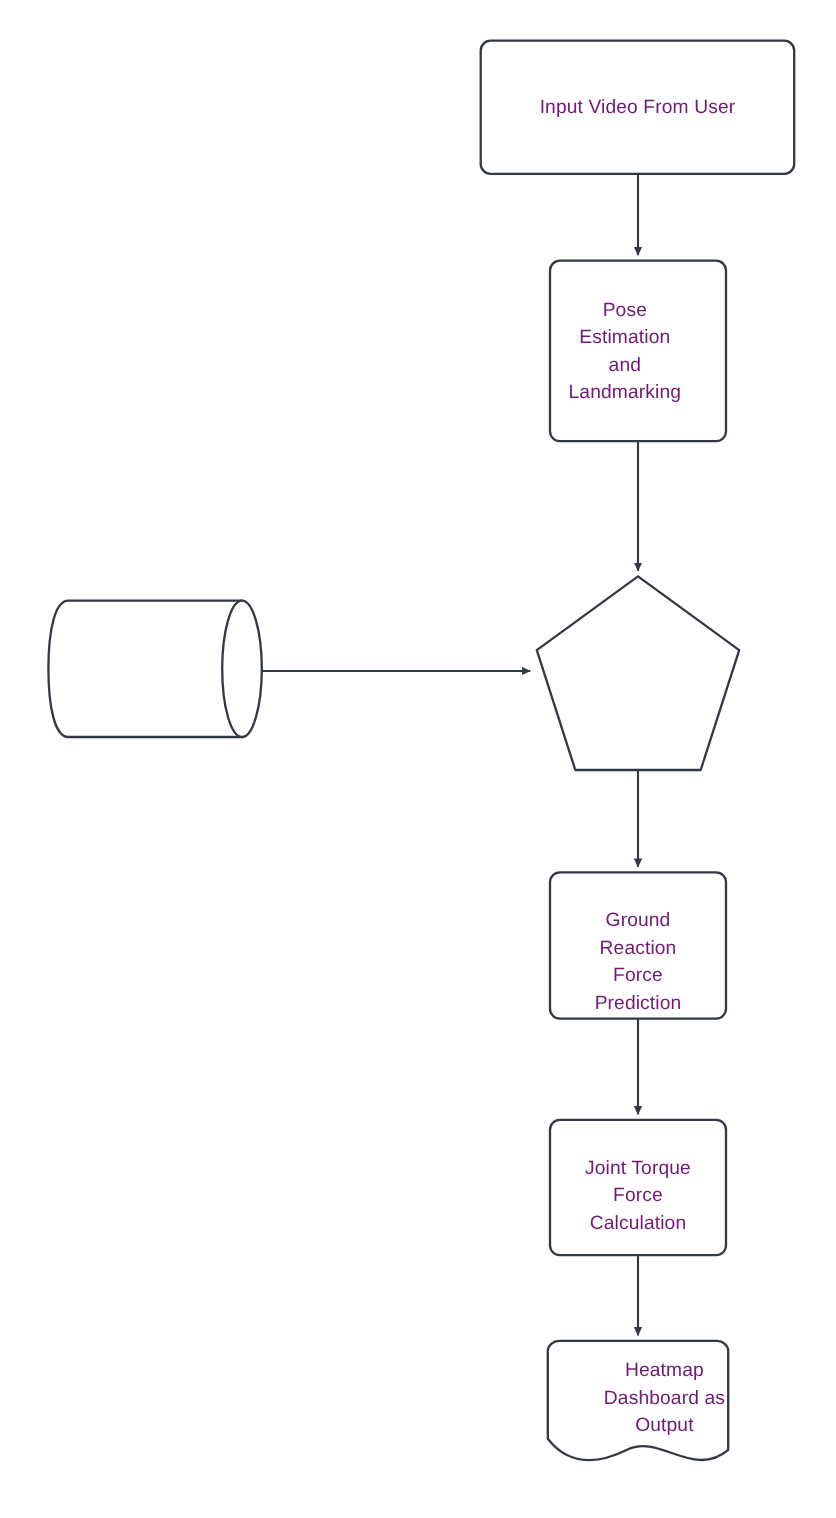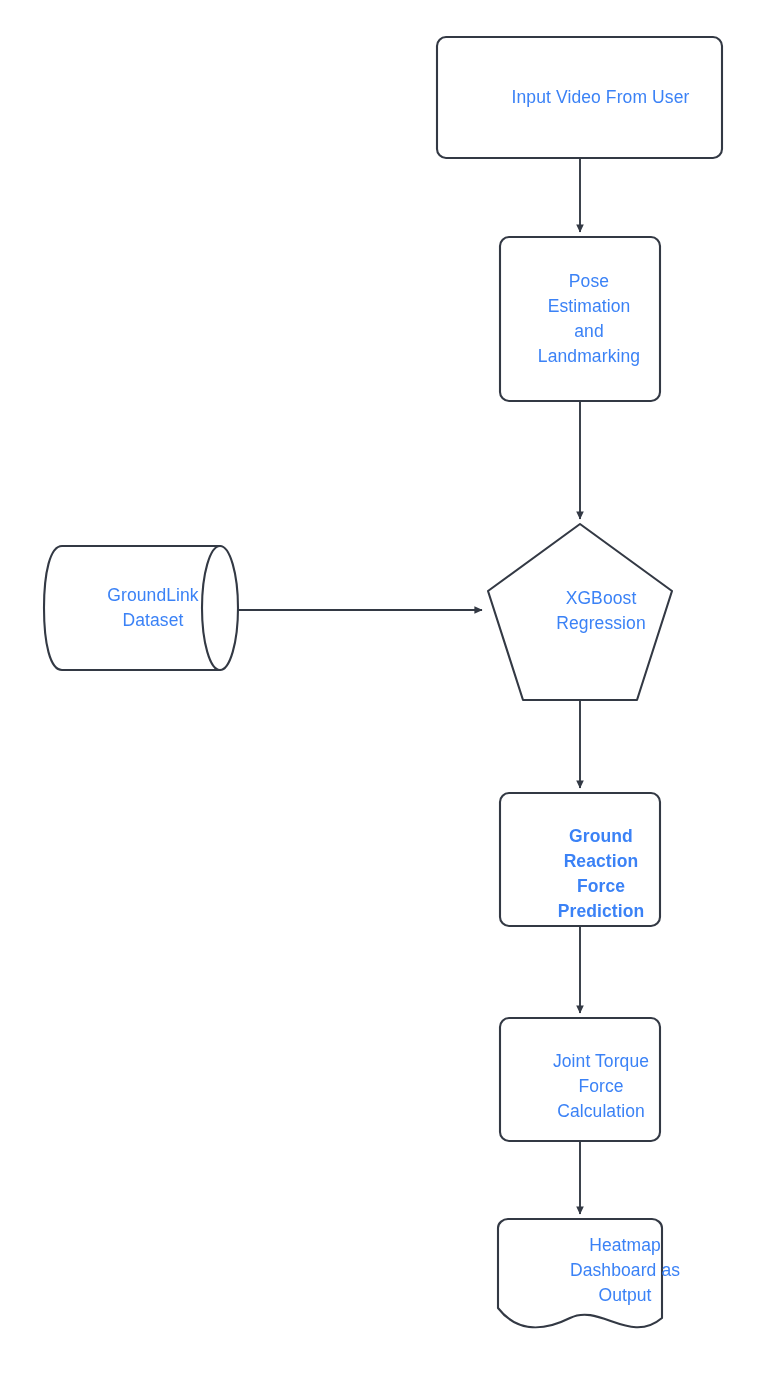--- a/index.html
+++ b/index.html
@@ -28,25 +28,24 @@
     height: 1380px;
   }
   .node-label {
     position: absolute;
     display: flex;
     align-items: center;
     justify-content: center;
     text-align: center;
     font-size: 17.5px;
     line-height: 25px;
-    color: #3b82f6;
+    color: #701a75;
     white-space: pre-line;
     pointer-events: none;
     letter-spacing: 0.1px;
-    margin-left: 21px;
   }
 </style>
 </head>
 <body>
 
 <div id="diagram-root">
 
   <svg id="diagram-canvas" viewBox="0 0 760 1380" width="760" height="1380" xmlns="http://www.w3.org/2000/svg">
     <defs>
       <marker id="arrowhead" markerWidth="9" markerHeight="9" refX="7.6" refY="4.2" orient="auto" markerUnits="userSpaceOnUse">
@@ -97,27 +96,23 @@
     </g>
   </svg>
 
   <div class="node-label" style="left:437px; top:37px; width:285px; height:121px;">Input Video From User</div>
 
   <div class="node-label" style="left:488px; top:237px; width:160px; height:164px;">Pose
 Estimation
 and
 Landmarking</div>
 
-  <div class="node-label" style="left:44px; top:546px; width:176px; height:124px;">GroundLink
-Dataset</div>
 
-  <div class="node-label" style="left:488px; top:556px; width:184px; height:110px;">XGBoost
-Regression</div>
 
-  <div class="node-label" style="left:500px; top:793px; width:160px; height:162px;font-weight:bold;">Ground
+  <div class="node-label" style="left:500px; top:793px; width:160px; height:162px;">Ground
 Reaction
 Force
 Prediction</div>
 
   <div class="node-label" style="left:500px; top:1018px; width:160px; height:137px;">Joint Torque
 Force
 Calculation</div>
 
   <div class="node-label" style="left:522px; top:1222px; width:164px; height:96px;">Heatmap
 Dashboard as

